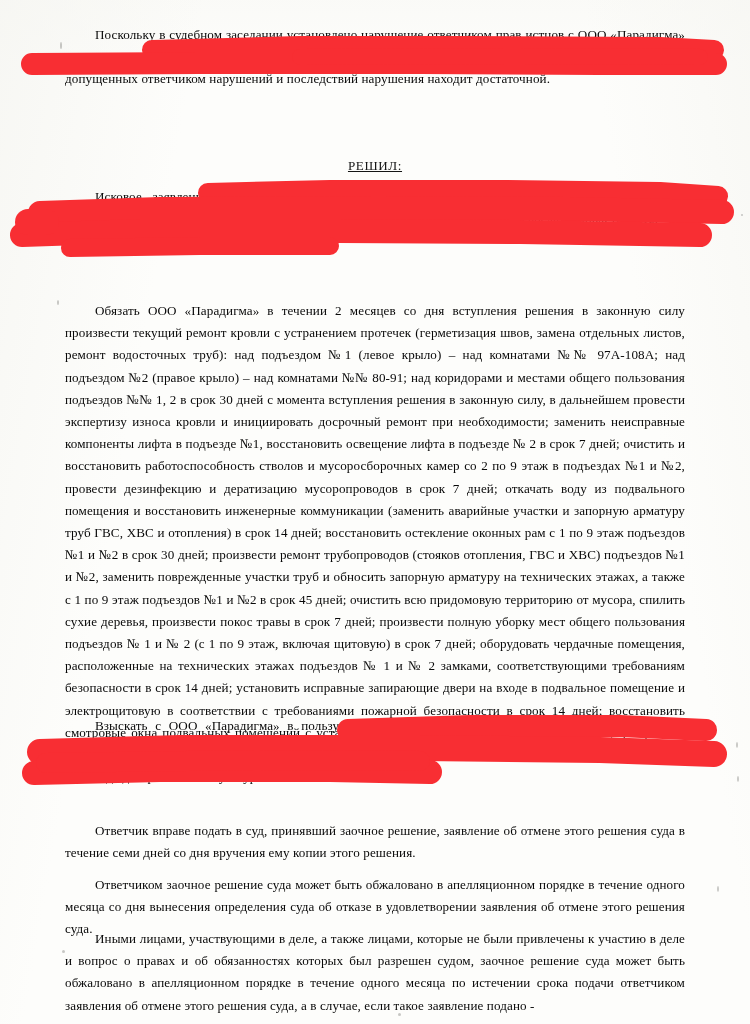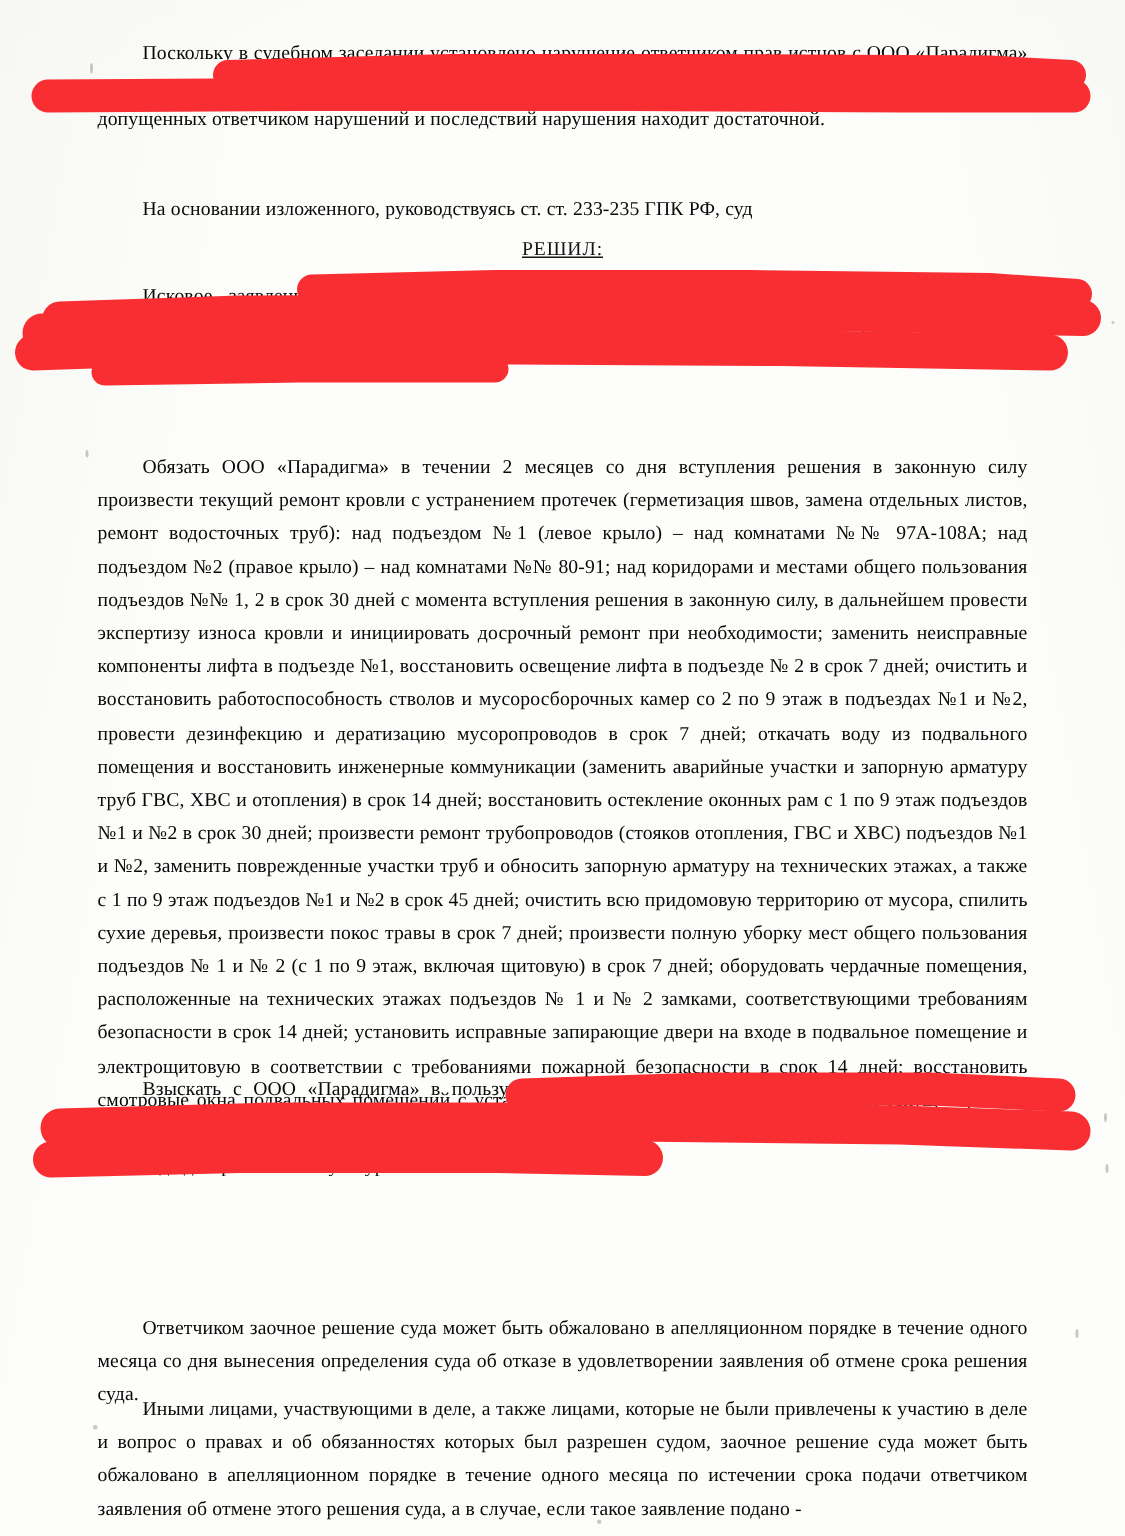--- a/index.html
+++ b/index.html
@@ -95,32 +95,32 @@
 <body>
 
 <div class="page">
 
   <div class="scan-tint"></div>
 
   <div class="text-layer">
 
     <div class="para indent" style="top: 24px; left: 65px; width: 620px;">Поскольку в судебном заседании установлено нарушение ответчиком прав истцов с ООО «Парадигма» в                                                                                                                                                              взысканию компенсация морального вреда в сумме 1 000 рублей каждому, которую суд, с учетом характера допущенных ответчиком нарушений и последствий нарушения находит достаточной.</div>
 
-    <div class="para indent" style="top: 128px; left: 65px; width: 620px; text-align:left;">На основании изложенного, руководствуясь ст. ст. 233-235 ГПК РФ, суд</div>
 
     <div class="centered" style="top: 155px;">РЕШИЛ:</div>
 
     <div class="para indent" style="top: 186px; left: 65px; width: 620px;">Исковое заявление                                                                                                                                                                                                                                                                                                                                                                                                 ООО «Парадигма» о бездействии управляющей компании, ненадлежащем содержании общего имущества многоквартирного дома и взыскании морального вреда – удовлетворить.</div>
 
     <div class="para indent" style="top: 300px; left: 65px; width: 620px;">Обязать ООО «Парадигма» в течении 2 месяцев со дня вступления решения в законную силу произвести текущий ремонт кровли с устранением протечек (герметизация швов, замена отдельных листов, ремонт водосточных труб): над подъездом №1 (левое крыло) – над комнатами №№ 97А-108А; над подъездом №2 (правое крыло) – над комнатами №№ 80-91; над коридорами и местами общего пользования подъездов №№ 1, 2 в срок 30 дней с момента вступления решения в законную силу, в дальнейшем провести экспертизу износа кровли и инициировать досрочный ремонт при необходимости; заменить неисправные компоненты лифта в подъезде №1, восстановить освещение лифта в подъезде № 2 в срок 7 дней; очистить и восстановить работоспособность стволов и мусоросборочных камер со 2 по 9 этаж в подъездах №1 и №2, провести дезинфекцию и дератизацию мусоропроводов в срок 7 дней; откачать воду из подвального помещения и восстановить инженерные коммуникации (заменить аварийные участки и запорную арматуру труб ГВС, ХВС и отопления) в срок 14 дней; восстановить остекление оконных рам с 1 по 9 этаж подъездов №1 и №2 в срок 30 дней; произвести ремонт трубопроводов (стояков отопления, ГВС и ХВС) подъездов №1 и №2, заменить поврежденные участки труб и обносить запорную арматуру на технических этажах, а также с 1 по 9 этаж подъездов №1 и №2 в срок 45 дней; очистить всю придомовую территорию от мусора, спилить сухие деревья, произвести покос травы в срок 7 дней; произвести полную уборку мест общего пользования подъездов № 1 и № 2 (с 1 по 9 этаж, включая щитовую) в срок 7 дней; оборудовать чердачные помещения, расположенные на технических этажах подъездов № 1 и № 2 замками, соответствующими требованиям безопасности в срок 14 дней; установить исправные запирающие двери на входе в подвальное помещение и электрощитовую в соответствии с требованиями пожарной безопасности в срок 14 дней; восстановить смотровые окна подвальных помещений с установкой решеток в срок 14 дней; провести текущий ремонт коридоров и мест общего пользования на 8 и 9 этажах подъезда №1 в связи с течью стояка и пожара 06 мая 2025 года декоративной штукатуркой.</div>
 
     <div class="para indent" style="top: 715px; left: 65px; width: 620px;">Взыскать с ООО «Парадигма» в пользу                                                                                                                                                                                                                                                                                                             Павловны,  Шаниевой                                                                                                              компенсацию морального вреда в размере 1000 рублей каждому.</div>
 
+    <div class="para indent" style="top: 820px; left: 65px; width: 620px;">Ответчик вправе подать в суд, принявший заочное решение, заявление об отмене этого решения суда в течение семи дней со дня вручения ему копии этого решения.</div>
 
-    <div class="para indent" style="top: 874px; left: 65px; width: 620px;">Ответчиком заочное решение суда может быть обжаловано в апелляционном порядке в течение одного месяца со дня вынесения определения суда об отказе в удовлетворении заявления об отмене срока решения суда.</div>
+    <div class="para indent" style="top: 874px; left: 65px; width: 620px;">Ответчиком заочное решение суда может быть обжаловано в апелляционном порядке в течение одного месяца со дня вынесения определения суда об отказе в удовлетворении заявления об отмене этого решения суда.</div>
 
     <div class="para indent" style="top: 928px; left: 65px; width: 620px;">Иными лицами, участвующими в деле, а также лицами, которые не были привлечены к участию в деле и вопрос о правах и об обязанностях которых был разрешен судом, заочное решение суда может быть обжаловано в апелляционном порядке в течение одного месяца по истечении срока подачи ответчиком заявления об отмене этого решения суда, а в случае, если такое заявление подано -</div>
 
   </div>
 
   <div class="speck" style="left:60px;  top:42px;  width:2px; height:7px;"></div>
   <div class="speck" style="left:741px; top:214px; width:2px; height:2px;"></div>
   <div class="speck" style="left:737px; top:776px; width:2px; height:6px;"></div>
   <div class="speck" style="left:736px; top:742px; width:2px; height:6px;"></div>
   <div class="speck" style="left:717px; top:886px; width:2px; height:6px;"></div>

